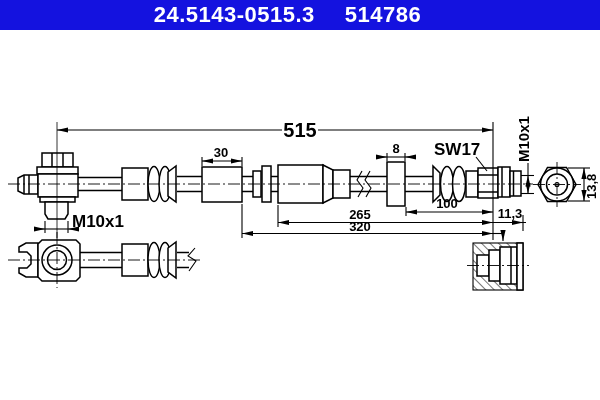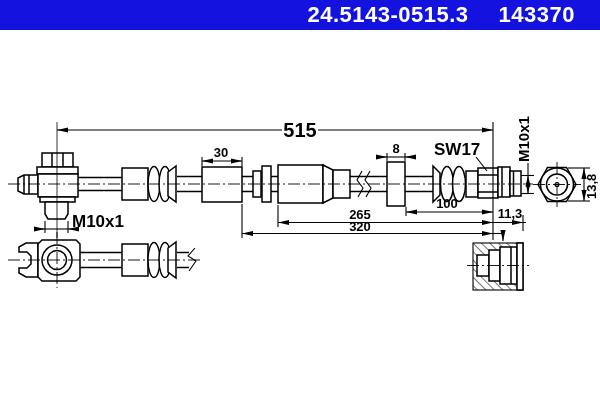--- a/index.html
+++ b/index.html
@@ -1,35 +1,35 @@
 <!DOCTYPE html>
 <html><head>
 <meta charset="utf-8">
 <style>
   html,body{margin:0;padding:0;background:#fff;}
   .page{position:relative;width:600px;height:400px;background:#fff;overflow:hidden;
         font-family:"Liberation Sans", sans-serif;}
-  .header{height:30px;width:600px;display:flex;justify-content:flex-end;align-items:center;
+  .header{height:30px;width:600px;display:flex;justify-content:center;align-items:center;
           gap:30px;box-sizing:border-box;padding-right:25px;}
   .header span{color:#fff;font-size:22px;font-weight:bold;letter-spacing:.5px;}
   svg text{font-family:"Liberation Sans", sans-serif;font-weight:bold;fill:#000;}
   .shape{fill:#fff;stroke:#000;stroke-width:1.5;}
   .ln{stroke:#000;stroke-width:1.5;fill:none;}
   .thin{stroke:#000;stroke-width:1.1;fill:none;}
   .cl{stroke:#000;stroke-width:0.9;fill:none;stroke-dasharray:12 3 2 3;}
   .solid-cl{stroke:#000;stroke-width:0.8;fill:none;}
 </style>
 </head>
 <body>
 
 <div class="page">
 
   <div class="header" id="hdr" style="background: rgb(20, 18, 223);">
     <span>24.5143-0515.3</span>
-    <span>143370</span>
+    <span>514786</span>
   </div>
 
   <svg width="600" height="370" viewBox="0 30 600 370">
     <defs>
       <marker id="arr" markerWidth="12" markerHeight="8" refX="11" refY="4" orient="auto-start-reverse" markerUnits="userSpaceOnUse">
         <path d="M0,1.4 L11,4 L0,6.6 Z" fill="#000"></path>
       </marker>
       <pattern id="hatch" width="6" height="6" patternUnits="userSpaceOnUse" patternTransform="rotate(-45)">
         <rect width="6" height="6" fill="#fff"></rect>
         <line x1="0" y1="0" x2="0" y2="6" stroke="#000" stroke-width="1.1"></line>

